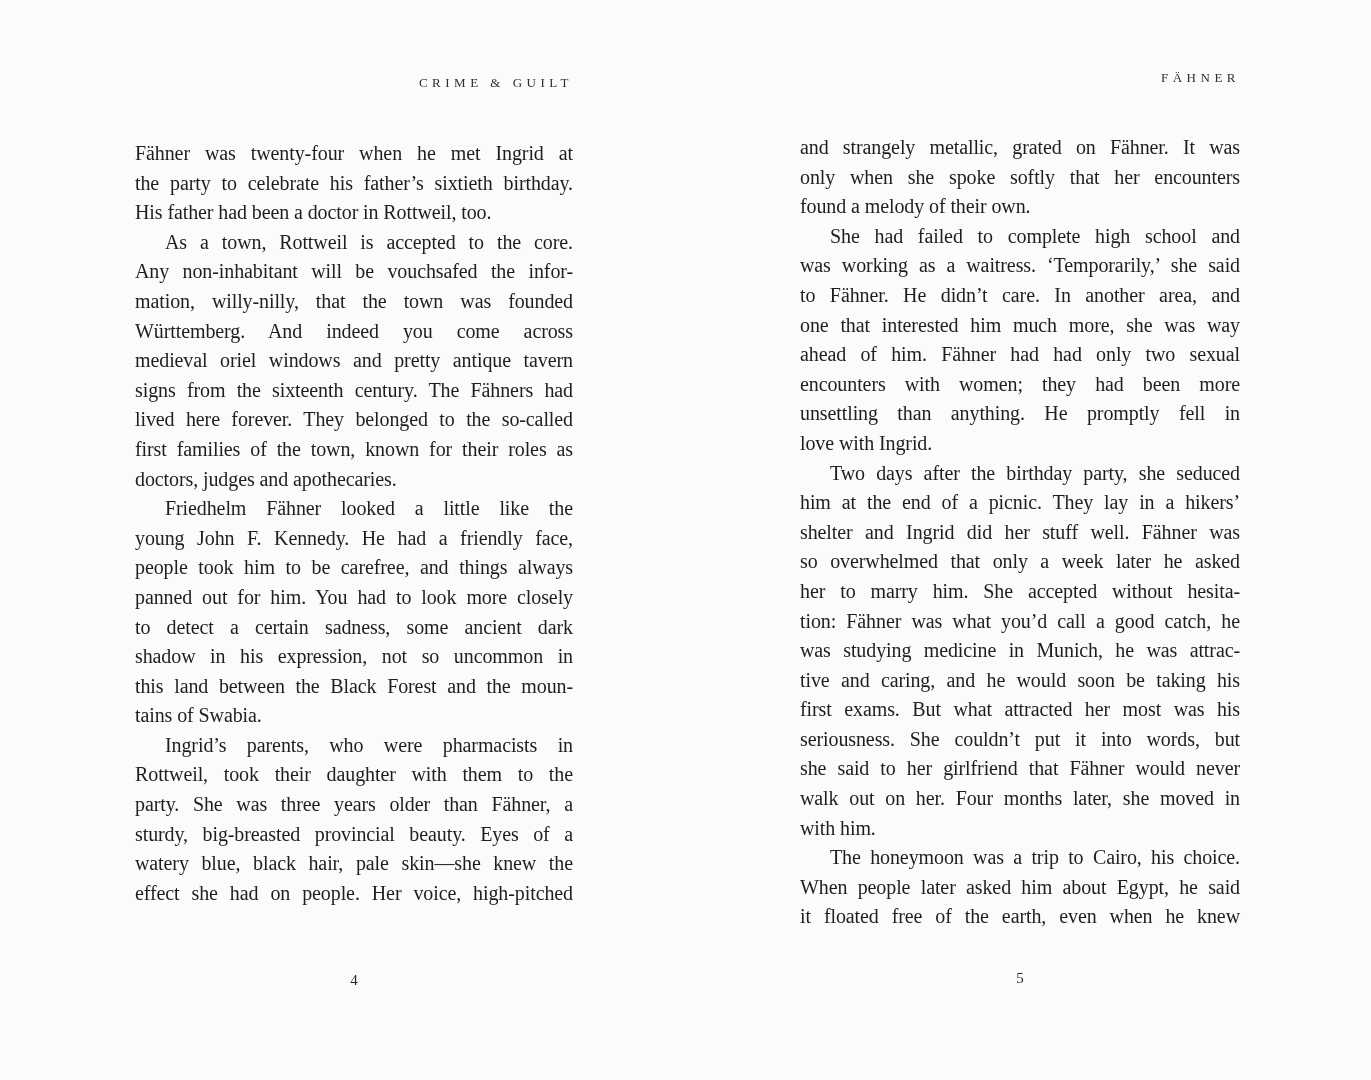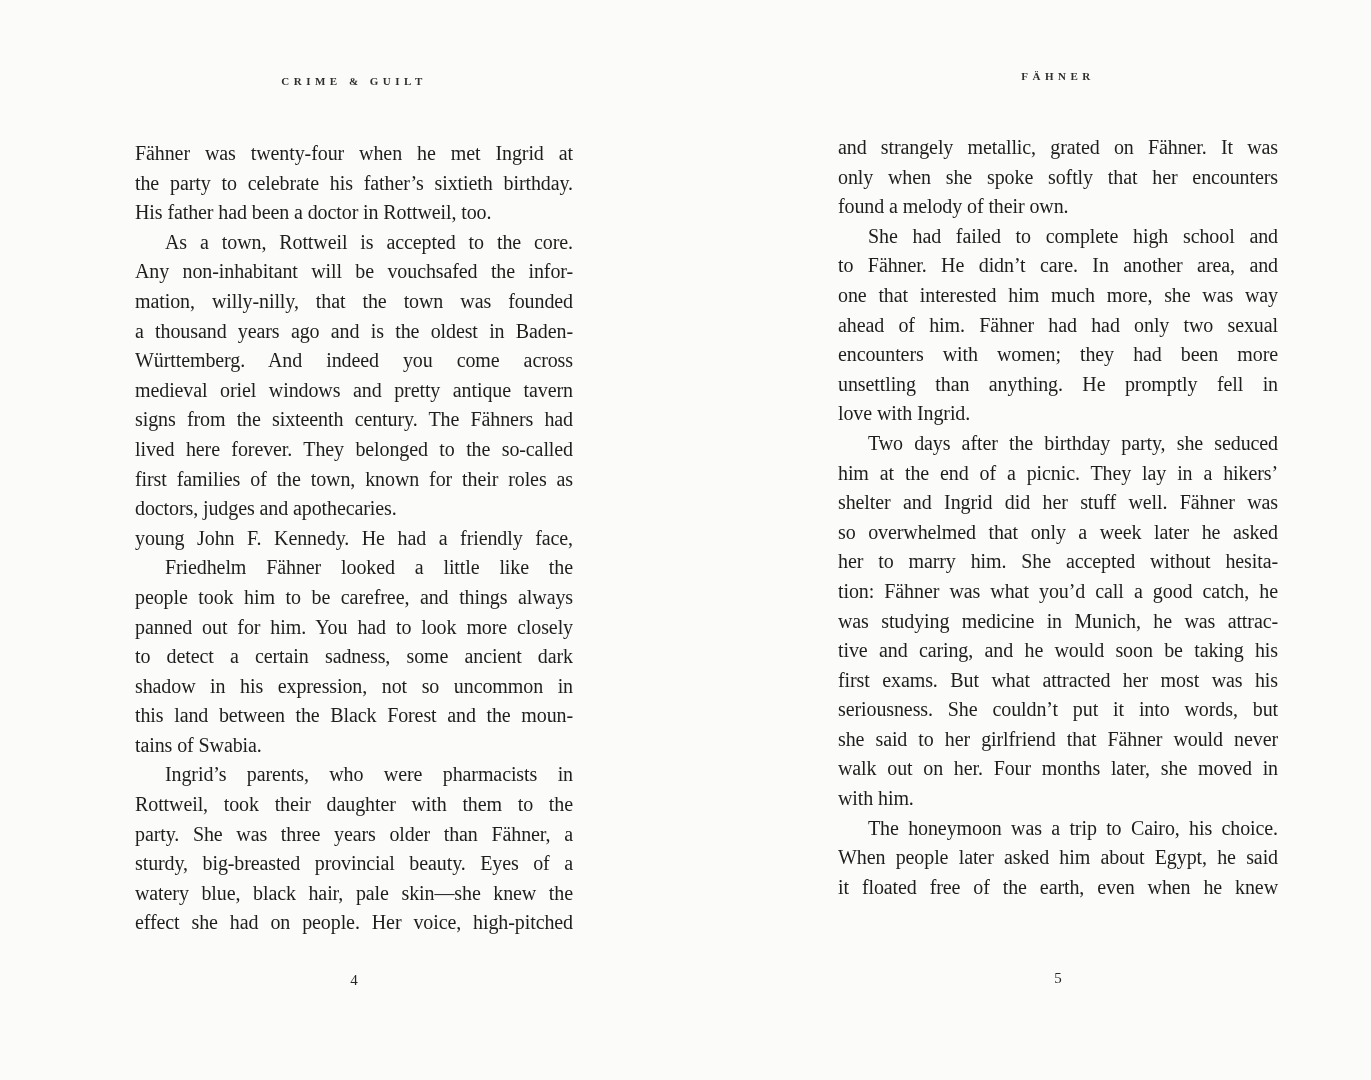--- a/index.html
+++ b/index.html
@@ -14,31 +14,30 @@
     font-family: "Liberation Serif", "DejaVu Serif", serif;
     color: #1e1e1e;
     overflow: hidden;
   }
   .page {
     position: absolute;
     top: 0;
     height: 1080px;
   }
   .page-left  { left: 135px; width: 438px; }
-  .page-right { left: 800px; width: 440px; margin-left: 38px; }
+  .page-right { left: 800px; width: 440px; }
 
   .running-head {
     position: absolute;
     left: 0;
     width: 100%;
-    text-align: center;
-    font-size: 11px;
+    text-align: right;
+    font-size: 13px;
     letter-spacing: 4.5px;
     color: #2e2e2e;
-    font-weight: bold;
   }
   .page-left  .running-head { top: 75px; }
   .page-right .running-head { top: 70px; }
 
   .text-block {
     position: absolute;
     left: 0;
     width: 100%;
     font-size: 20px;
   }
@@ -78,29 +77,28 @@
 
   <div class="page page-left">
     <div class="running-head">CRIME &amp; GUILT</div>
     <div class="text-block">
         <div class="line">Fähner was twenty-four when he met Ingrid at</div>
         <div class="line">the party to celebrate his father’s sixtieth birthday.</div>
         <div class="line endline">His father had been a doctor in Rottweil, too.</div>
         <div class="line indent">As a town, Rottweil is accepted to the core.</div>
         <div class="line">Any non-inhabitant will be vouchsafed the infor-</div>
         <div class="line">mation, willy-nilly, that the town was founded</div>
-        <div class="line">a thousand years ago and is the oldest in Baden-</div>
         <div class="line">Württemberg. And indeed you come across</div>
         <div class="line">medieval oriel windows and pretty antique tavern</div>
         <div class="line">signs from the sixteenth century. The Fähners had</div>
         <div class="line">lived here forever. They belonged to the so-called</div>
         <div class="line">first families of the town, known for their roles as</div>
         <div class="line endline">doctors, judges and apothecaries.</div>
+        <div class="line indent">Friedhelm Fähner looked a little like the</div>
         <div class="line">young John F. Kennedy. He had a friendly face,</div>
-        <div class="line indent">Friedhelm Fähner looked a little like the</div>
         <div class="line">people took him to be carefree, and things always</div>
         <div class="line">panned out for him. You had to look more closely</div>
         <div class="line">to detect a certain sadness, some ancient dark</div>
         <div class="line">shadow in his expression, not so uncommon in</div>
         <div class="line">this land between the Black Forest and the moun-</div>
         <div class="line endline">tains of Swabia.</div>
         <div class="line indent">Ingrid’s parents, who were pharmacists in</div>
         <div class="line">Rottweil, took their daughter with them to the</div>
         <div class="line">party. She was three years older than Fähner, a</div>
         <div class="line">sturdy, big-breasted provincial beauty. Eyes of a</div>
@@ -110,20 +108,21 @@
     <div class="folio">4</div>
   </div>
 
   <div class="page page-right">
     <div class="running-head">FÄHNER</div>
     <div class="text-block">
         <div class="line">and strangely metallic, grated on Fähner. It was</div>
         <div class="line">only when she spoke softly that her encounters</div>
         <div class="line endline">found a melody of their own.</div>
         <div class="line indent">She had failed to complete high school and</div>
+        <div class="line">was working as a waitress. ‘Temporarily,’ she said</div>
         <div class="line">to Fähner. He didn’t care. In another area, and</div>
         <div class="line">one that interested him much more, she was way</div>
         <div class="line">ahead of him. Fähner had had only two sexual</div>
         <div class="line">encounters with women; they had been more</div>
         <div class="line">unsettling than anything. He promptly fell in</div>
         <div class="line endline">love with Ingrid.</div>
         <div class="line indent">Two days after the birthday party, she seduced</div>
         <div class="line">him at the end of a picnic. They lay in a hikers’</div>
         <div class="line">shelter and Ingrid did her stuff well. Fähner was</div>
         <div class="line">so overwhelmed that only a week later he asked</div>

